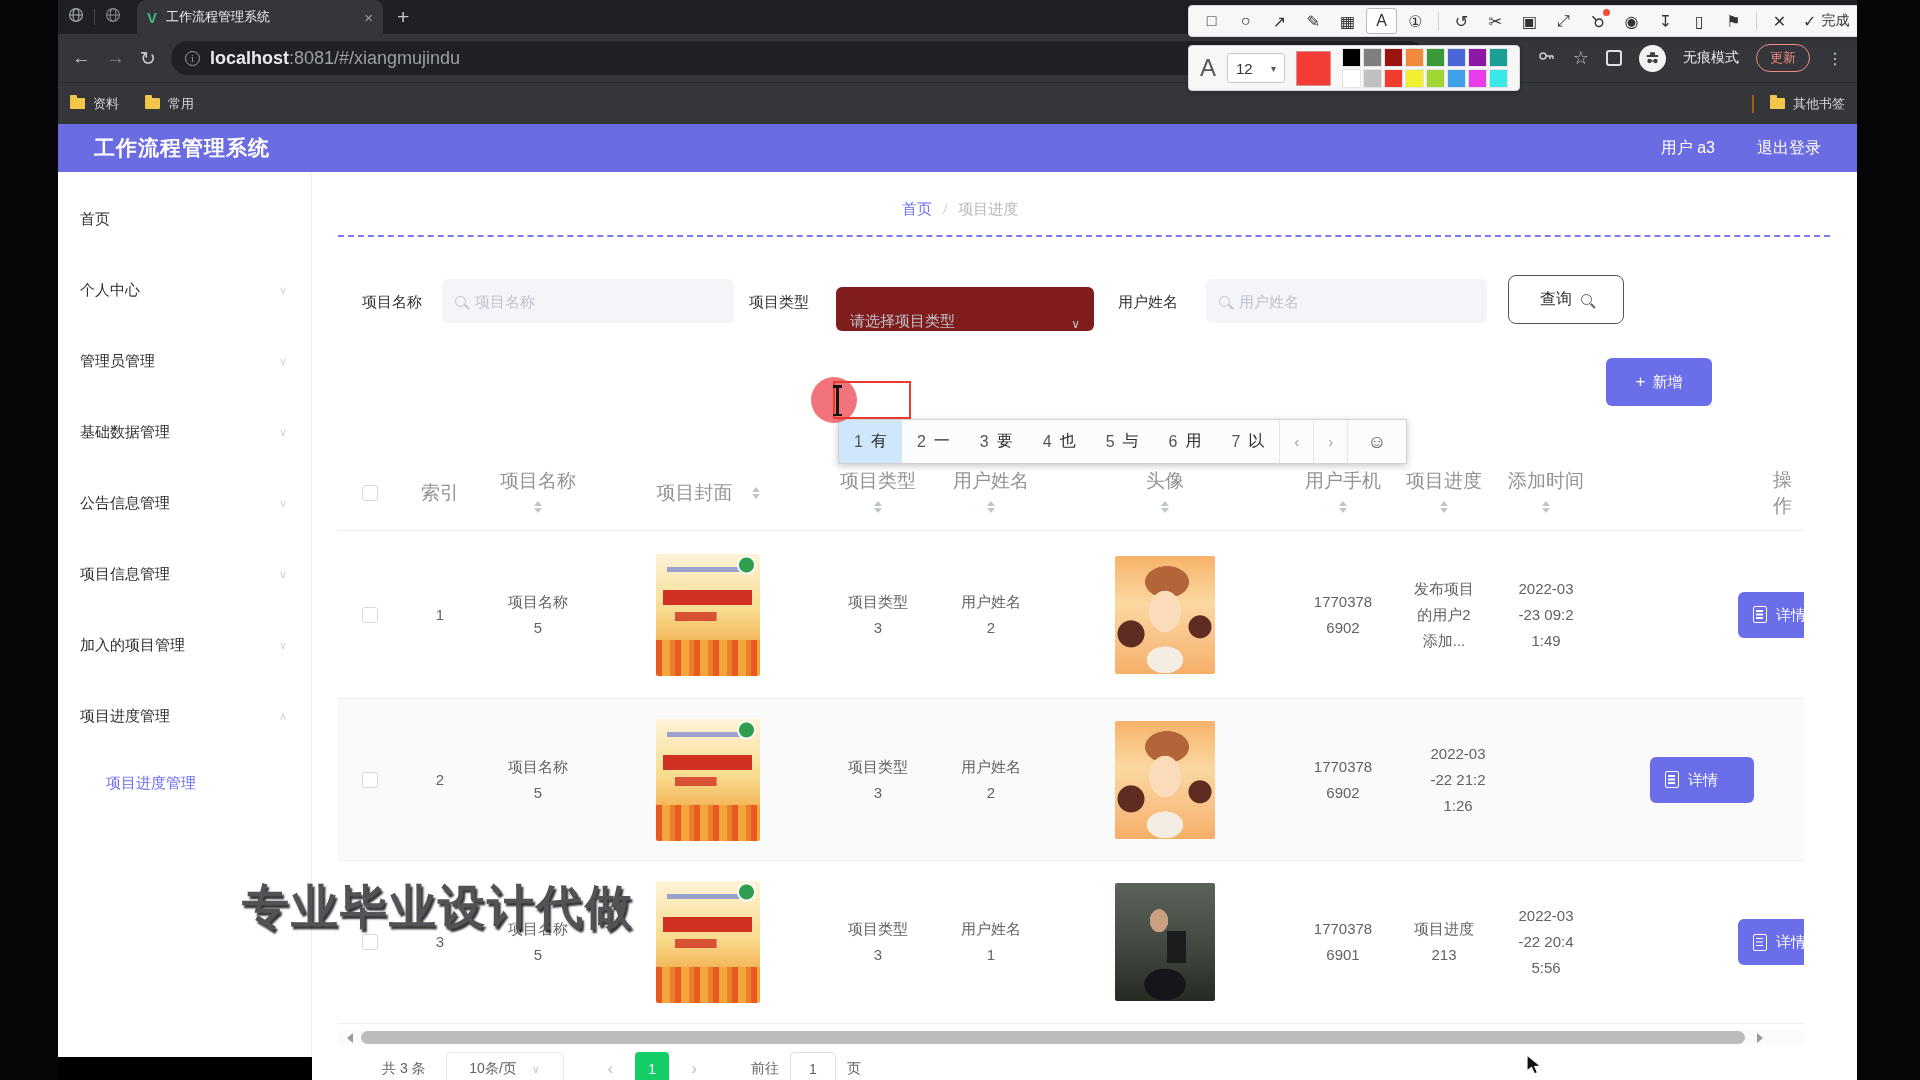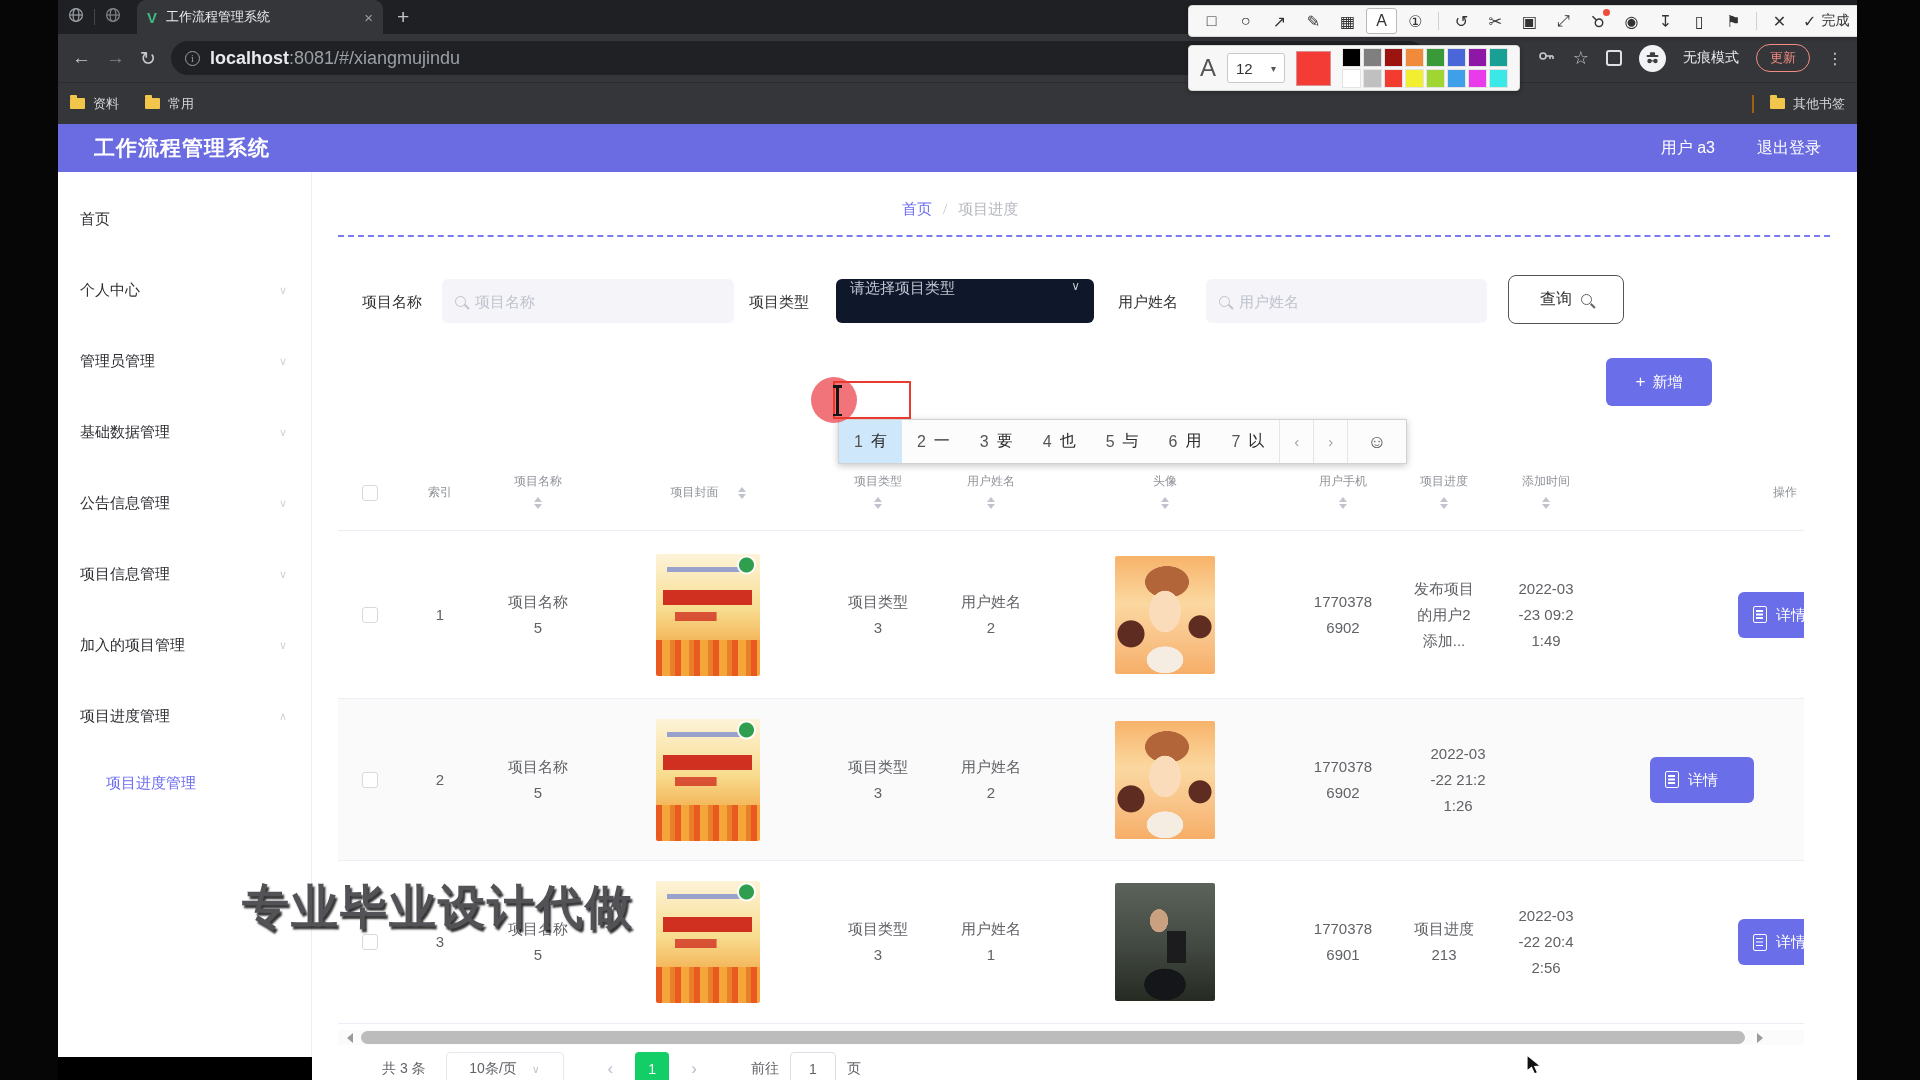--- a/index.html
+++ b/index.html
@@ -75,32 +75,32 @@
   .dashline{ position:absolute; left:26px; top:63px; width:1492px; border-top:2px dashed #7b7bf0;}
   .f-label{ position:absolute; top:121px; font-size:15px; color:#303133;}
   .f-input{ position:absolute; top:107px; height:44px; background:#f4f4f9; border-radius:6px; display:flex;
     align-items:center; padding:0 13px; gap:9px;}
   .f-input input{ flex:1; border:none; background:transparent; outline:none; font-size:15px; color:#606266; font-family:inherit;}
   .f-input input::placeholder{ color:#bfc3cd;}
   .mag{ width:11px; height:11px; border:1.5px solid #c0c4cc; border-radius:50%; position:relative; flex:none;}
   .mag::after{ content:""; position:absolute; width:6px; height:1.5px; background:#c0c4cc; transform:rotate(45deg); right:-5px; bottom:-2px;}
   .mag.dark{ border-color:#606266;}
   .mag.dark::after{ background:#606266;}
-  .f-select{ position:absolute; top:107px; height:44px; background:#0f172a; border-radius:6px; display:flex;
-    align-items:flex-start; padding:0 14px; font-size:15px; color:#bfc3cd;}
+  .f-select{ position:absolute; top:115px; height:44px; background:#7f1d1d; border-radius:6px; display:flex;
+    align-items:flex-end; padding:0 14px; font-size:15px; color:#bfc3cd;}
   .f-select .chev{ margin-left:auto; color:#c0c4cc; font-size:12px;}
   .search-btn{ position:absolute; left:1196px; top:103px; width:116px; height:49px; background:#fff;
     border:1px solid #55565a; border-radius:8px; display:flex; align-items:center; justify-content:center; gap:9px;
     font-size:16px; color:#303133;}
   .add-btn{ position:absolute; left:1294px; top:186px; width:106px; height:48px; background:#6a6ee8; border-radius:6px;
     color:#fff; font-size:15px; display:flex; align-items:center; justify-content:center; gap:7px;}
   .add-btn .plus{ font-size:17px; font-weight:300;}
   
   .table{ position:absolute; left:26px; top:283px; width:1466px; overflow:hidden;}
-  .thead{ display:flex; height:76px; border-bottom:1px solid #ebeef5; color:#909399; font-size:12px;}
+  .thead{ display:flex; height:76px; border-bottom:1px solid #ebeef5; color:#909399; font-size:19px;}
   .th{ display:flex; flex-direction:column; align-items:center; justify-content:center; gap:3px; flex:none;}
   .th.inline{ flex-direction:row; gap:19px;}
   .th.op{ align-items:flex-start; padding-left:169px;}
   .carets{ display:flex; flex-direction:column; gap:2px;}
   .c-up{ width:0; height:0; border:4px solid transparent; border-bottom:5px solid #c0c4cc;}
   .c-dn{ width:0; height:0; border:4px solid transparent; border-top:5px solid #c0c4cc;}
   .row{ display:flex; border-bottom:1px solid #ebeef5; color:#606266; font-size:15px;}
   .row.stripe{ background:#fafafb;}
   .cell{ display:flex; flex-direction:column; align-items:center; justify-content:center; line-height:26px; flex:none; text-align:center;}
   .cb{ width:16px; height:16px; border:1px solid #d5d9e0; border-radius:3px; background:#fff;}
@@ -517,21 +517,21 @@
                   <div>1770378</div>
                   <div>6901</div>
                 </div>
                 <div class="cell col8">
                   <div>项目进度</div>
                   <div>213</div>
                 </div>
                 <div class="cell col9">
                   <div>2022-03</div>
                   <div>-22 20:4</div>
-                  <div>2:56</div>
+                  <div>5:56</div>
                 </div>
                 <div class="cell col10" style="flex-direction: row; justify-content: flex-start;">
                   <div class="detail-btn">
                     <div class="doc-icon"></div>
                     <div>详情</div>
                   </div>
                 </div>
               </div>
             </div>
         </div>

